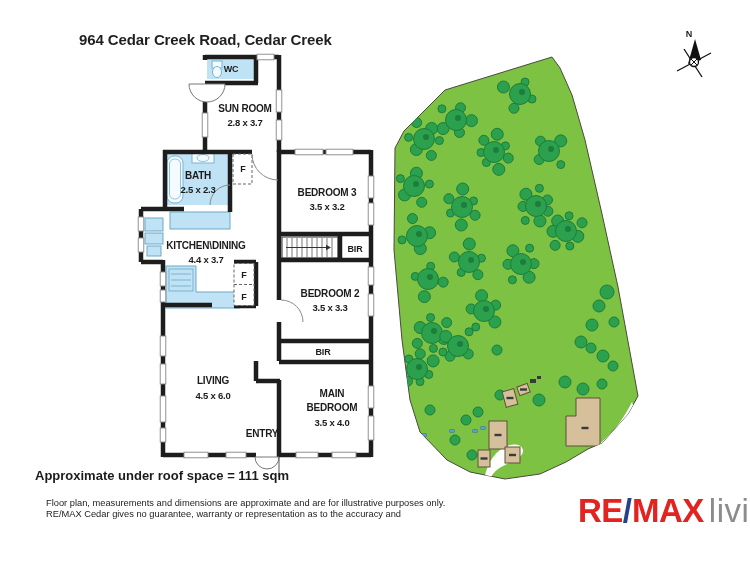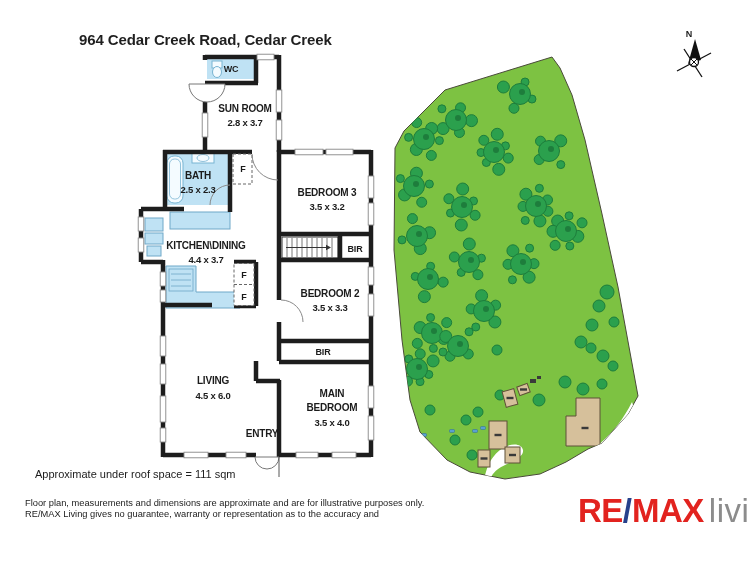--- a/index.html
+++ b/index.html
@@ -14,22 +14,22 @@
   .door{stroke:#8a8a8a;stroke-width:1;fill:none;}
   .doorfill{stroke:#777;stroke-width:1;fill:#ffffff;}
   .fix{fill:#f4fbff;stroke:#78b4d2;stroke-width:1;}
   .cab{fill:#bfe2f4;stroke:#6fa8c8;stroke-width:1;}
   .dash{fill:#ffffff;stroke:#666;stroke-width:1;stroke-dasharray:3,2;}
   .rn{font-family:"Liberation Sans",sans-serif;font-weight:700;font-size:10px;
       fill:#1b1b1b;letter-spacing:-0.2px;text-anchor:middle;}
   .rd{font-family:"Liberation Sans",sans-serif;font-weight:700;font-size:9.5px;
       fill:#1b1b1b;letter-spacing:-0.2px;text-anchor:middle;}
   .sm{font-size:9px;}
-  #roofspace{position:absolute;left:35px;top:468px;font-size:11px;font-weight:400;color:#1c1c1c;}
-  #disclaimer{position:absolute;left:25px;top:498px;font-size:9.3px;line-height:10.8px;color:#1c1c1c;}
+  #roofspace{position:absolute;left:35px;top:468px;font-size:13px;font-weight:700;color:#1c1c1c;}
+  #disclaimer{position:absolute;left:46px;top:498px;font-size:9.3px;line-height:10.8px;color:#1c1c1c;}
   #logo{position:absolute;left:578px;top:492px;font-size:33px;white-space:nowrap;}
   #logo .red{color:#e2231f;font-weight:800;letter-spacing:-0.5px;}
   #logo .blue{color:#27418c;font-weight:800;}
   #logo .gray{color:#8c8c8c;font-weight:400;margin-left:5px;letter-spacing:0.5px;}
 </style>
 </head>
 <body>
 
 <div id="canvas">
 
@@ -338,20 +338,20 @@
       <text class="rn sm" x="243" y="172">F</text>
       <text class="rn sm" x="244" y="278">F</text>
       <text class="rn sm" x="244" y="300">F</text>
     </g>
   </svg>
 
   <div id="roofspace">Approximate under roof space = 111 sqm</div>
 
   <div id="disclaimer">
     <div>Floor plan, measurements and dimensions are approximate and are for illustrative purposes only.</div>
-    <div>RE/MAX Living gives no guarantee, warranty or representation as to the accuracy and</div>
+    <div>RE/MAX Cedar gives no guarantee, warranty or representation as to the accuracy and</div>
   </div>
 
   <div id="logo">
     <span class="red">RE</span><span class="blue">/</span><span class="red">MAX</span><span class="gray">living</span>
   </div>
 
 </div>
 
 </body></html>

